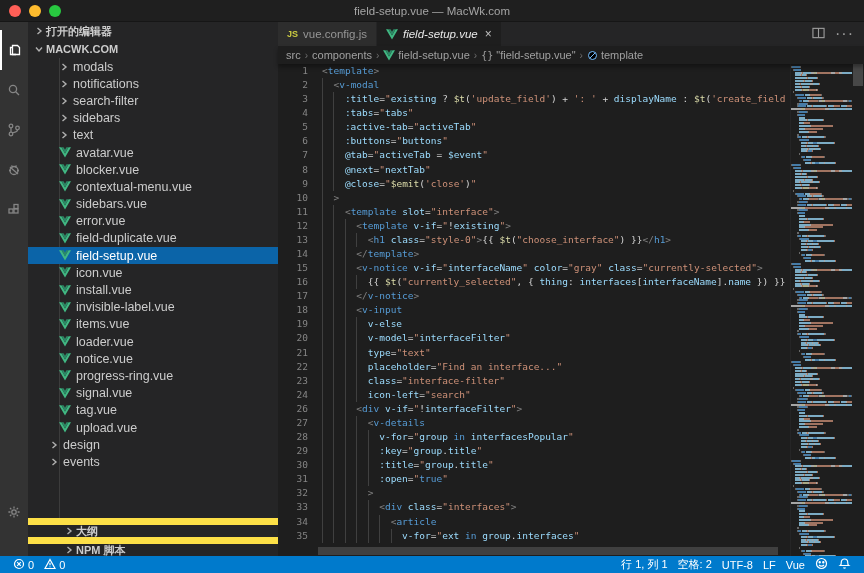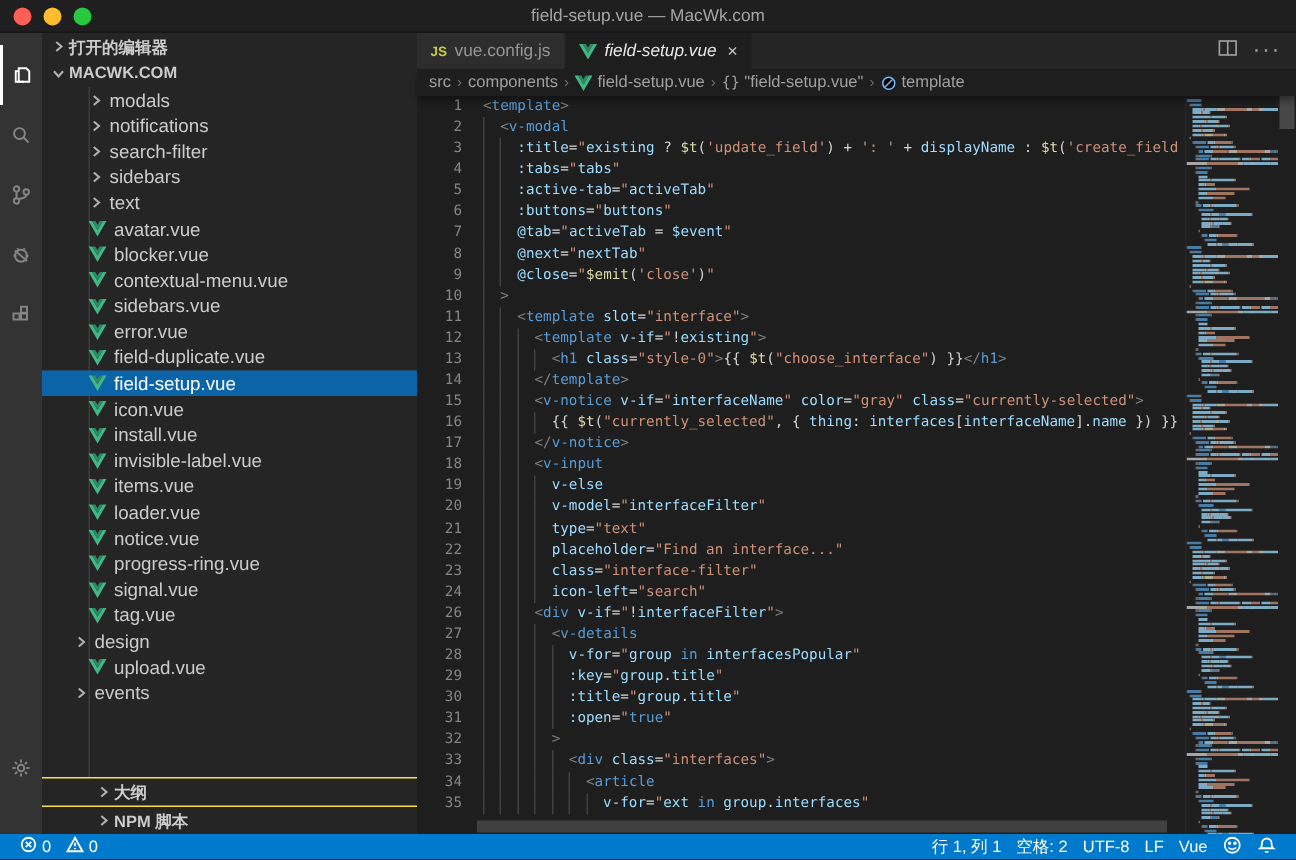--- a/index.html
+++ b/index.html
@@ -25,21 +25,21 @@
   #act-bottom { margin-top:auto; margin-bottom:24px; }
 
   
   #sidebar { position:absolute; left:28px; top:22px; width:250px; height:534px; background:#252526;
     display:flex; flex-direction:column; overflow:hidden; color:#cccccc; }
   #sb-title { height:24px; line-height:24px; padding-left:20px; font-size:11px; color:#bbbbbb; flex:0 0 auto; }
   .sb-section { height:18px; display:flex; align-items:center; font-size:11px; font-weight:bold;
     color:#cccccc; padding-left:4px; background:#252526; flex:0 0 auto; cursor:pointer; }
   .sb-section .chev { width:14px; display:inline-flex; justify-content:center; }
   #sb-sections-bottom { margin-top:auto; }
-  .sb-section.bordered { border-top:1px solid #fde047; height:19px;padding-left:34px; }
+  .sb-section.bordered { border-top:7px solid #fde047; height:19px;padding-left:34px; }
   #tree { flex:1 1 auto; overflow:hidden; position:relative; }
   #tree .guide { position:absolute; left:31px; top:0; bottom:0; width:1px; background:#3c3c3c; }
   .trow { height:17.2px; display:flex; align-items:center; font-size:12.5px; color:#cccccc;
     cursor:pointer; white-space:nowrap; position:relative; }
   .trow.partial { height:9px; overflow:hidden; align-items:flex-end; color:#9b9b9b; }
   .trow.sel { background:#0b64a8; color:#ffffff; }
   .trow .chev { width:12px; display:inline-flex; justify-content:center; margin-right:3px; }
   .trow .ficon { width:14px; display:inline-flex; justify-content:center; margin-right:4px; }
   .lvl1 { padding-left:20px; } .lvl2 { padding-left:30px; }
 
@@ -338,36 +338,36 @@
         </div>
         <div class="trow lvl2">
           <span class="ficon">
             <svg width="12" height="11" viewBox="0 0 24 21">
               <path fill="#41b883" d="M0 0h4.9L12 12.3 19.1 0H24L12 20.7z"></path>
               <path fill="#2c8a66" d="M4.9 0h4.2L12 5l2.9-5h4.2L12 12.3z"></path>
             </svg>
           </span>
           <span>tag.vue</span>
         </div>
+        <div class="trow lvl2">
+          <span class="ficon">
+            <svg width="12" height="11" viewBox="0 0 24 21">
+              <path fill="#41b883" d="M0 0h4.9L12 12.3 19.1 0H24L12 20.7z"></path>
+              <path fill="#2c8a66" d="M4.9 0h4.2L12 5l2.9-5h4.2L12 12.3z"></path>
+            </svg>
+          </span>
+          <span>upload.vue</span>
+        </div>
         <div class="trow lvl1">
           <span class="chev">
             <svg width="8" height="8" viewBox="0 0 8 8">
               <path d="M2.5 1 L6 4 L2.5 7"></path>
             </svg>
           </span>
           <span>design</span>
-        </div>
-        <div class="trow lvl2">
-          <span class="ficon">
-            <svg width="12" height="11" viewBox="0 0 24 21">
-              <path fill="#41b883" d="M0 0h4.9L12 12.3 19.1 0H24L12 20.7z"></path>
-              <path fill="#2c8a66" d="M4.9 0h4.2L12 5l2.9-5h4.2L12 12.3z"></path>
-            </svg>
-          </span>
-          <span>upload.vue</span>
         </div>
         <div class="trow lvl1">
           <span class="chev">
             <svg width="8" height="8" viewBox="0 0 8 8">
               <path d="M2.5 1 L6 4 L2.5 7"></path>
             </svg>
           </span>
           <span>events</span>
         </div>
       </div>

